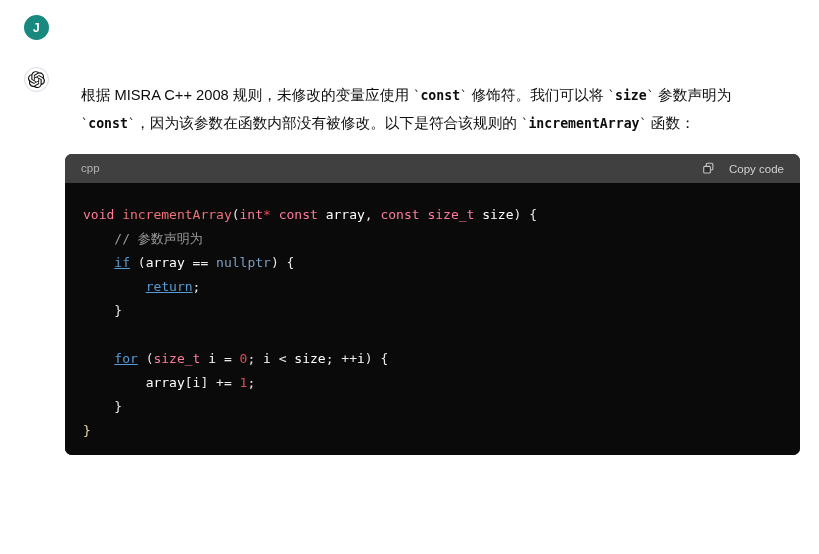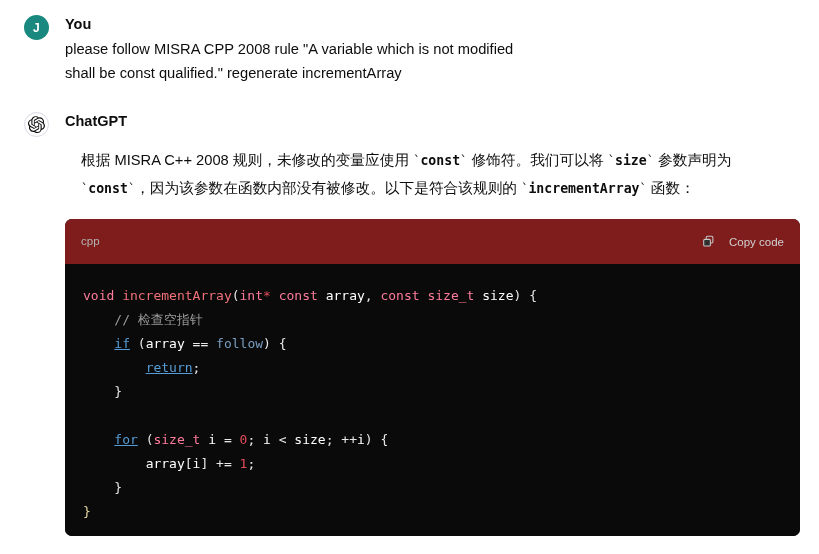--- a/index.html
+++ b/index.html
@@ -107,22 +107,22 @@
   
   .code-block {
     margin: 16px 0 0 0;
     width: 735px;
     border-radius: 7px;
     overflow: hidden;
     background: #0a0a0a;
     font-family: "DejaVu Sans Mono", "Liberation Mono", monospace;
   }
   .code-header {
-    height: 45px;
-    background: #7f1d1d;
+    height: 29px;
+    background: #404040;
     display: flex;
     align-items: center;
     justify-content: space-between;
     padding: 0 16px 0 16px;
     box-sizing: border-box;
   }
   .code-lang {
     font-family: "Liberation Sans", sans-serif;
     font-size: 11.5px;
     color: #b4b4b4;
@@ -171,58 +171,52 @@
 <body>
 
 <div class="conversation">
 
   <div class="message user-message">
     <div class="avatar-col">
       <div class="avatar user-avatar">
         <span>J</span>
       </div>
     </div>
-    <div class="body-col">
-      <div class="author">You</div>
-      <div class="msg-text">please follow MISRA CPP 2008 rule "A variable which is not modified
-shall be const qualified." regenerate incrementArray</div>
-    </div>
   </div>
 
   <div class="message assistant-message" style="padding-top:26px;">
     <div class="avatar-col">
       <div class="avatar assistant-avatar">
         <svg width="17" height="17" viewBox="0 0 24 24" fill="#0d0d0d" aria-hidden="true">
           <path d="M22.28 9.82a5.98 5.98 0 0 0-.52-4.91 6.05 6.05 0 0 0-6.51-2.9A6.06 6.06 0 0 0 10.7.48a6.05 6.05 0 0 0-5.77 4.19 5.99 5.99 0 0 0-4 2.9 6.05 6.05 0 0 0 .75 7.1 5.98 5.98 0 0 0 .51 4.91 6.05 6.05 0 0 0 6.52 2.9A5.98 5.98 0 0 0 13.26 24a6.06 6.06 0 0 0 5.77-4.2 5.99 5.99 0 0 0 4-2.9 6.06 6.06 0 0 0-.75-7.08zm-9.02 12.6a4.48 4.48 0 0 1-2.88-1.04l.14-.08 4.78-2.76a.79.79 0 0 0 .39-.68v-6.74l2.02 1.17a.07.07 0 0 1 .04.05v5.58a4.5 4.5 0 0 1-4.5 4.5zM3.6 18.3a4.47 4.47 0 0 1-.54-3.01l.14.09 4.79 2.76a.77.77 0 0 0 .78 0l5.84-3.37v2.33a.08.08 0 0 1-.03.06L9.74 19.96a4.5 4.5 0 0 1-6.14-1.65zM2.34 7.9a4.48 4.48 0 0 1 2.37-1.97V11.6a.77.77 0 0 0 .38.67l5.82 3.36L8.9 16.8a.07.07 0 0 1-.07 0l-4.83-2.79A4.5 4.5 0 0 1 2.34 7.9zm16.6 3.86-5.83-3.4L15.12 7.2a.07.07 0 0 1 .07 0l4.83 2.79a4.49 4.49 0 0 1-.68 8.1v-5.66a.8.8 0 0 0-.4-.67zm2.01-3.02-.14-.08-4.78-2.79a.78.78 0 0 0-.79 0L9.4 9.23V6.9a.07.07 0 0 1 .03-.06l4.83-2.79a4.5 4.5 0 0 1 6.68 4.66zM8.3 12.87l-2.02-1.17a.08.08 0 0 1-.04-.05V6.07a4.5 4.5 0 0 1 7.38-3.45l-.14.08L8.7 5.46a.79.79 0 0 0-.4.68zm1.1-2.37 2.6-1.5 2.6 1.5v3l-2.6 1.5-2.6-1.5z"></path>
         </svg>
       </div>
     </div>
     <div class="body-col">
-      <div class="author">ChatGPT</div>
 
       <p class="assistant-para"><span>根据 MISRA C++ 2008 规则，未修改的变量应使用 </span><span class="tick">`</span><code class="inline">const</code><span class="tick">`</span><span> 修饰符。我们可以将 </span><span class="tick">`</span><code class="inline">size</code><span class="tick">`</span><span> 参数声明为 </span><span class="tick">`</span><code class="inline">const</code><span class="tick">`</span><span>，因为该参数在函数内部没有被修改。以下是符合该规则的 </span><span class="tick">`</span><code class="inline">incrementArray</code><span class="tick">`</span><span> 函数：</span></p>
 
       <div class="code-block">
         <div class="code-header">
           <span class="code-lang">cpp</span>
           <button class="copy-btn">
             <span>
               <svg width="13" height="13" viewBox="0 0 16 16" fill="none" stroke="#c8c8c8" stroke-width="1.3" aria-hidden="true">
                 <rect x="5.2" y="1.6" width="8.2" height="8.2" rx="1.4"></rect>
                 <rect x="2.1" y="5.4" width="8.2" height="8.2" rx="1.4" fill="#2f2f2f"></rect>
               </svg>
             </span>
             <span>Copy code</span>
           </button>
         </div>
 
         <div class="code-body">
           <div class="code-line"><span class="t-kw">void</span> <span class="t-fn">incrementArray</span><span class="t-punct">(</span><span class="t-kw">int</span><span class="t-num">*</span> <span class="t-kw">const</span> <span class="t-var">array</span><span class="t-punct">,</span> <span class="t-kw">const</span> <span class="t-kw">size_t</span> <span class="t-var">size</span><span class="t-punct">)</span> <span class="t-punct">{</span></div>
-          <div class="code-line">    <span class="t-comment">// 检查空指针</span></div>
-          <div class="code-line">    <span class="t-ctrl">if</span> <span class="t-punct">(</span><span class="t-var">array</span> <span class="t-punct">==</span> <span class="t-null">follow</span><span class="t-punct">)</span> <span class="t-punct">{</span></div>
+          <div class="code-line">    <span class="t-comment">// 参数声明为</span></div>
+          <div class="code-line">    <span class="t-ctrl">if</span> <span class="t-punct">(</span><span class="t-var">array</span> <span class="t-punct">==</span> <span class="t-null">nullptr</span><span class="t-punct">)</span> <span class="t-punct">{</span></div>
           <div class="code-line">        <span class="t-ctrl">return</span><span class="t-punct">;</span></div>
           <div class="code-line">    <span class="t-punct">}</span></div>
           <div class="code-line"> </div>
           <div class="code-line">    <span class="t-ctrl">for</span> <span class="t-punct">(</span><span class="t-kw">size_t</span> <span class="t-var">i</span> <span class="t-punct">=</span> <span class="t-num">0</span><span class="t-punct">;</span> <span class="t-var">i</span> <span class="t-punct">&lt;</span> <span class="t-var">size</span><span class="t-punct">;</span> <span class="t-punct">++</span><span class="t-var">i</span><span class="t-punct">)</span> <span class="t-punct">{</span></div>
           <div class="code-line">        <span class="t-var">array</span><span class="t-punct">[</span><span class="t-var">i</span><span class="t-punct">]</span> <span class="t-punct">+=</span> <span class="t-num">1</span><span class="t-punct">;</span></div>
           <div class="code-line">    <span class="t-punct">}</span></div>
           <div class="code-line"><span class="t-brace">}</span></div>
         </div>
       </div>
     </div>

